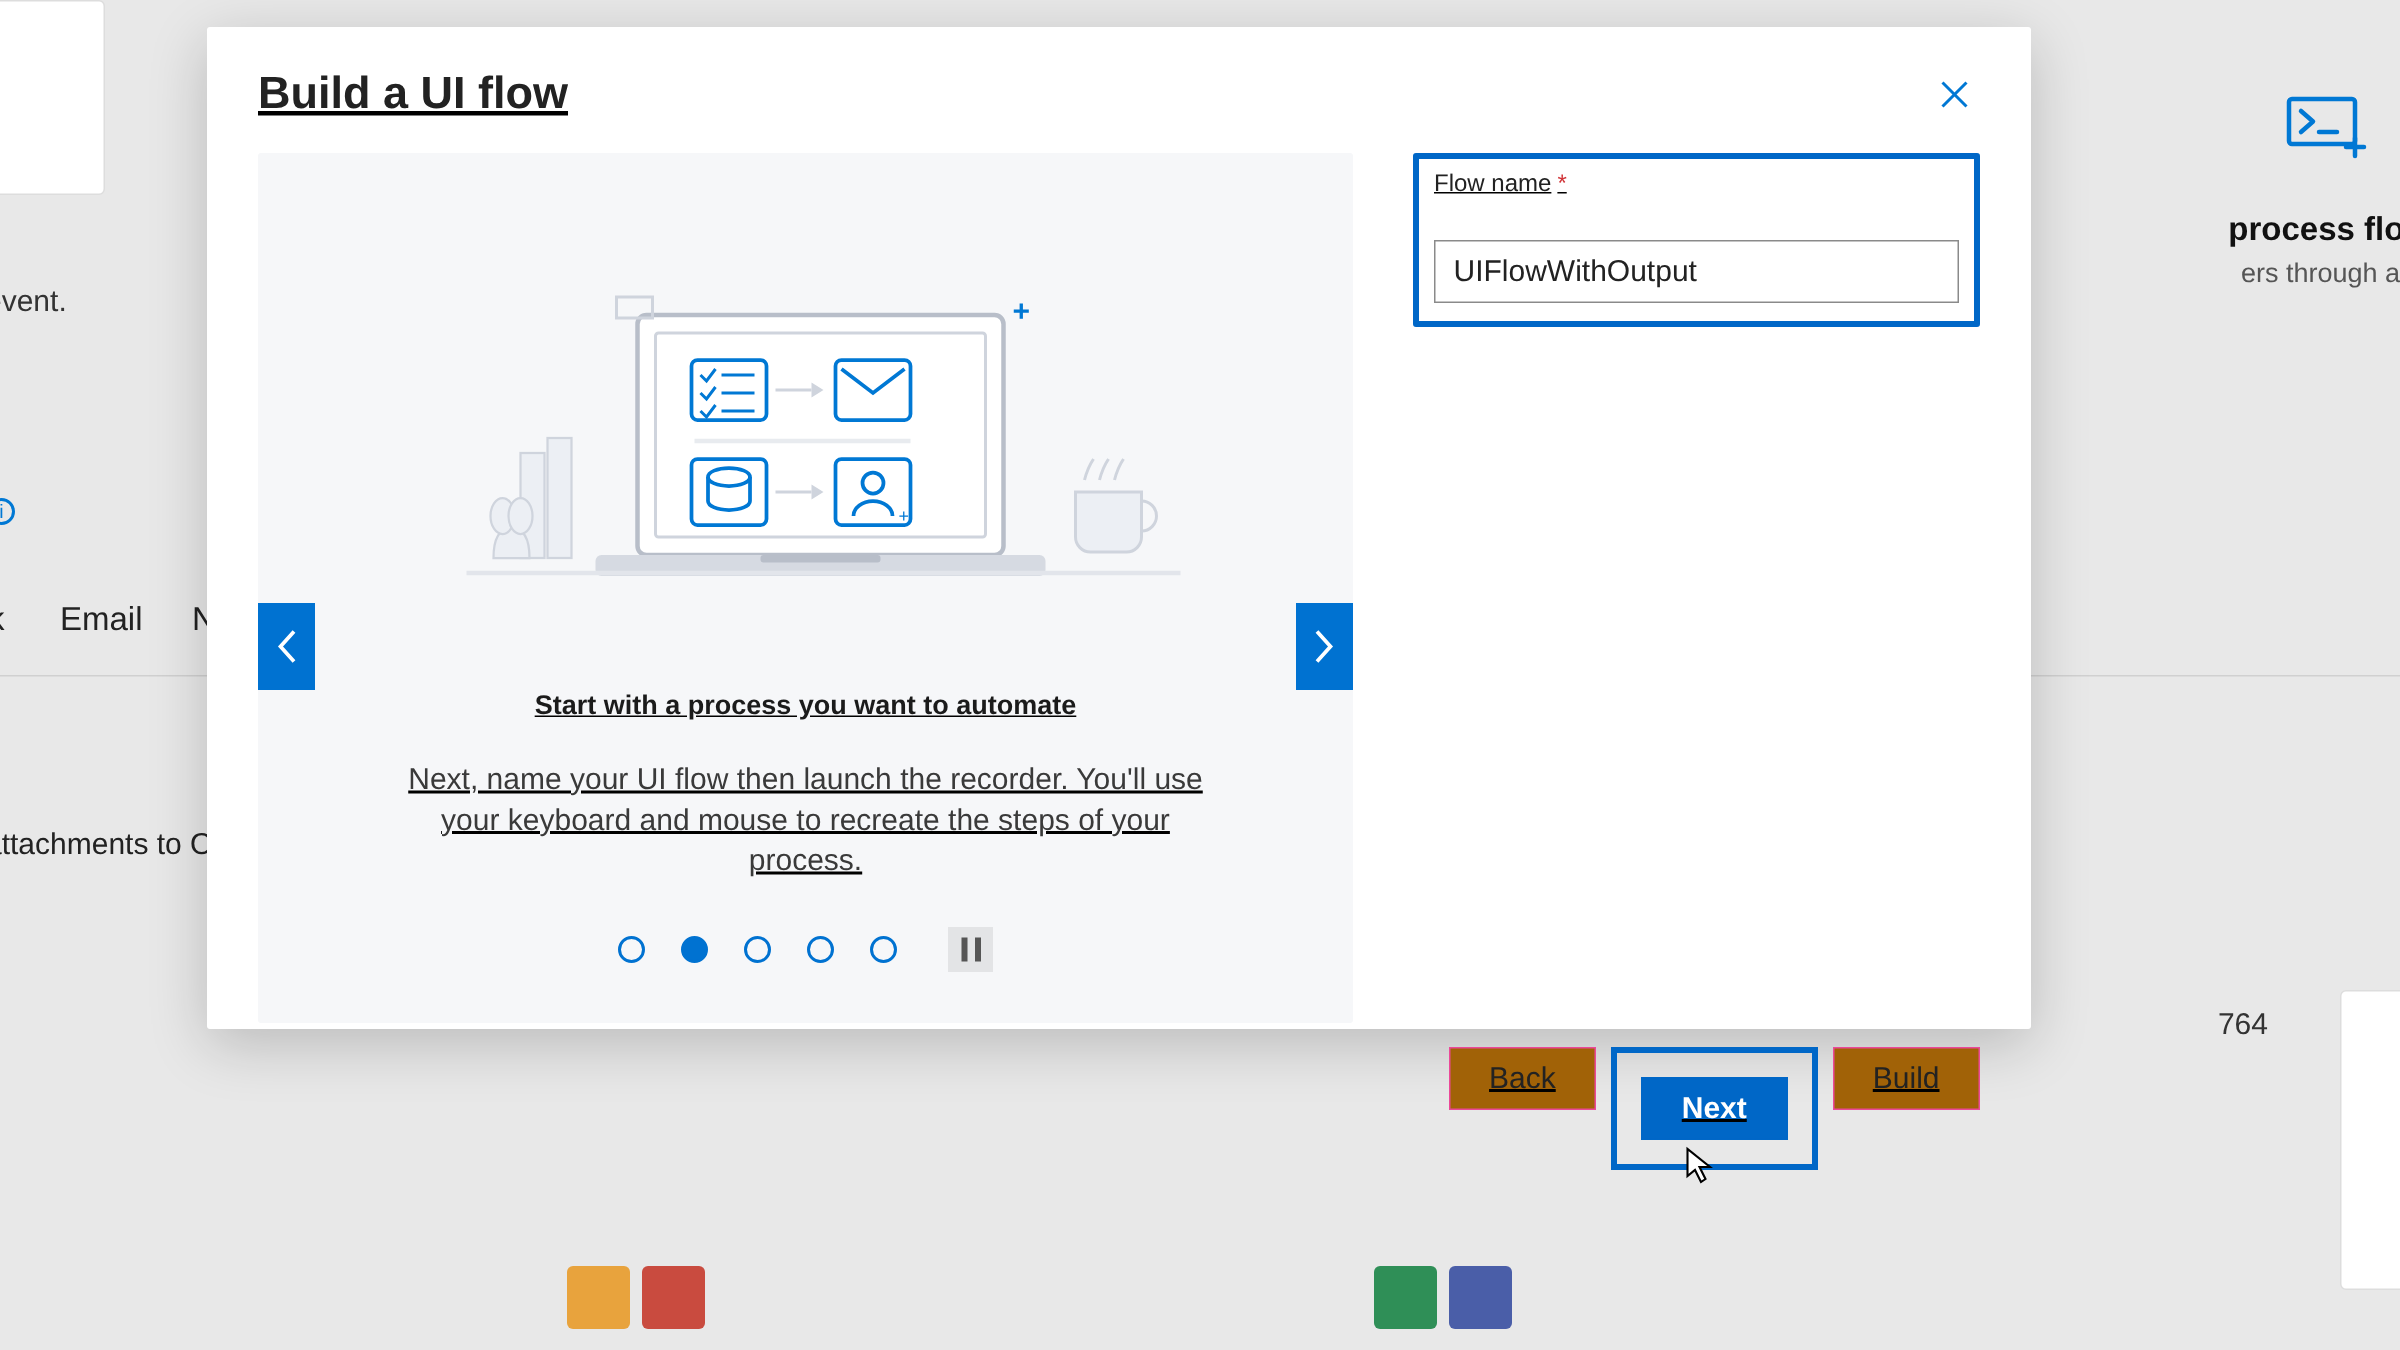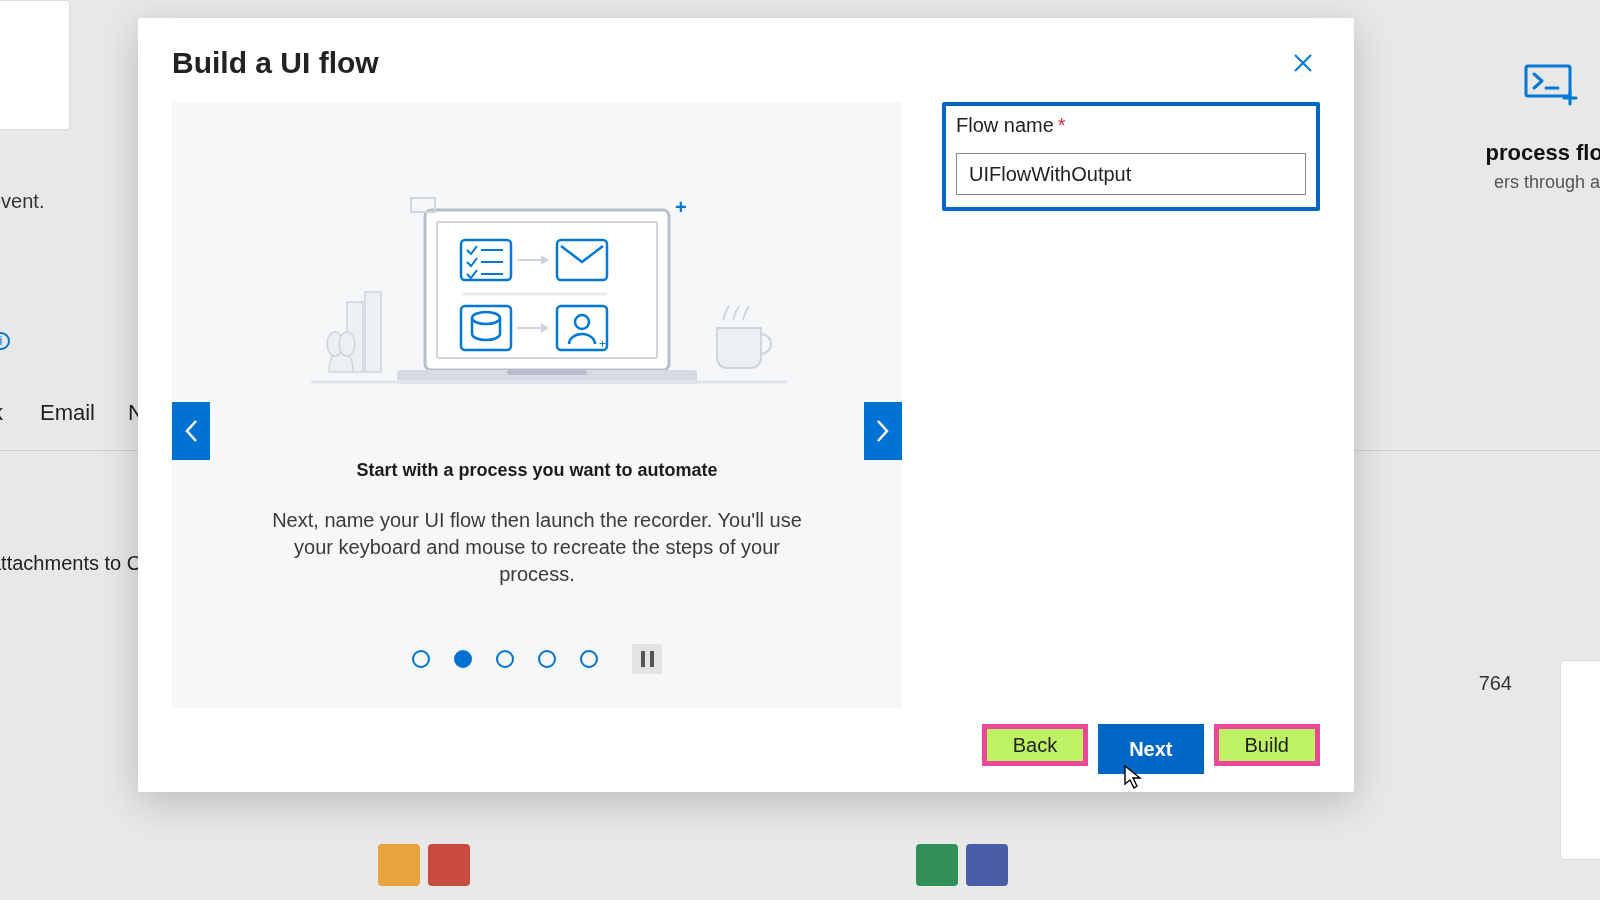--- a/index.html
+++ b/index.html
@@ -38,27 +38,28 @@
     .bd-svg-icon { position:absolute; top:62px; right:20px; width:56px; height:44px; }
     .bd-line { position:absolute; top:450px; left:-20px; right:-20px; height:1px; background:#d0d0d0; }
     .bd-bottom-icons { position:absolute; bottom:14px; display:flex; gap:8px; }
     .bd-bottom-icons .sq { width:42px; height:42px; border-radius:4px; }
 
     .modal {
       position: absolute;
       top: 18px;
       left: 138px;
       width: 1216px;
-      height: 774px;
+      height: 668px;
       background: #fff;
       box-shadow: 0 10px 40px rgba(0,0,0,0.2);
       border-radius: 2px;
       display: flex;
       flex-direction: column;
       padding: 28px 34px 18px 34px;
+      text-decoration: underline;
     }
     .modal-header {
       display: flex;
       justify-content: space-between;
       align-items: flex-start;
     }
     .modal-title {
       font-size: 30px;
       font-weight: 600;
       color: #222;
@@ -150,23 +151,23 @@
     .form-side {
       flex: 1;
       padding-top: 0;
     }
     .field-group {
       border: 4px solid #0067c7;
       padding: 8px 10px 12px 10px;
       border-radius: 2px;
     }
     .field-label {
-      font-size: 20px;
+      font-size: 16px;
       color:#222;
-      margin-bottom: 4px;
+      margin-bottom: 16px;
     }
     .required { color:#d13438; margin-left:4px; }
     .text-input {
       width:100%;
       height:42px;
       border:1px solid #8a8a8a;
       padding: 0 12px;
       font-size:20px;
       color:#222;
       outline:none;
@@ -178,34 +179,34 @@
       display:flex;
       justify-content:flex-end;
       gap: 10px;
       margin-top: 16px;
     }
     .btn {
       height: 42px;
       padding: 0 26px;
       font-size: 20px;
       font-family:inherit;
-      border:5px solid #ec4899;
-      background:#bef264;
+      border:1px solid #ec4899;
+      background:#a16207;
       color:#222;
       cursor:pointer;
     }
     .btn-primary {
       background:#0067c7;
       color:#fff;
       border:1px solid #0067c7;
       font-weight:600;
     }
     .btn-primary-wrap {
       border:4px solid #0067c7;
-      padding:0;
+      padding:16px;
       display:inline-flex;
     }
     .cursor {
       position:absolute;
       width:22px; height:26px;
       pointer-events:none;
     }
   </style>
 </head>
 <body>

